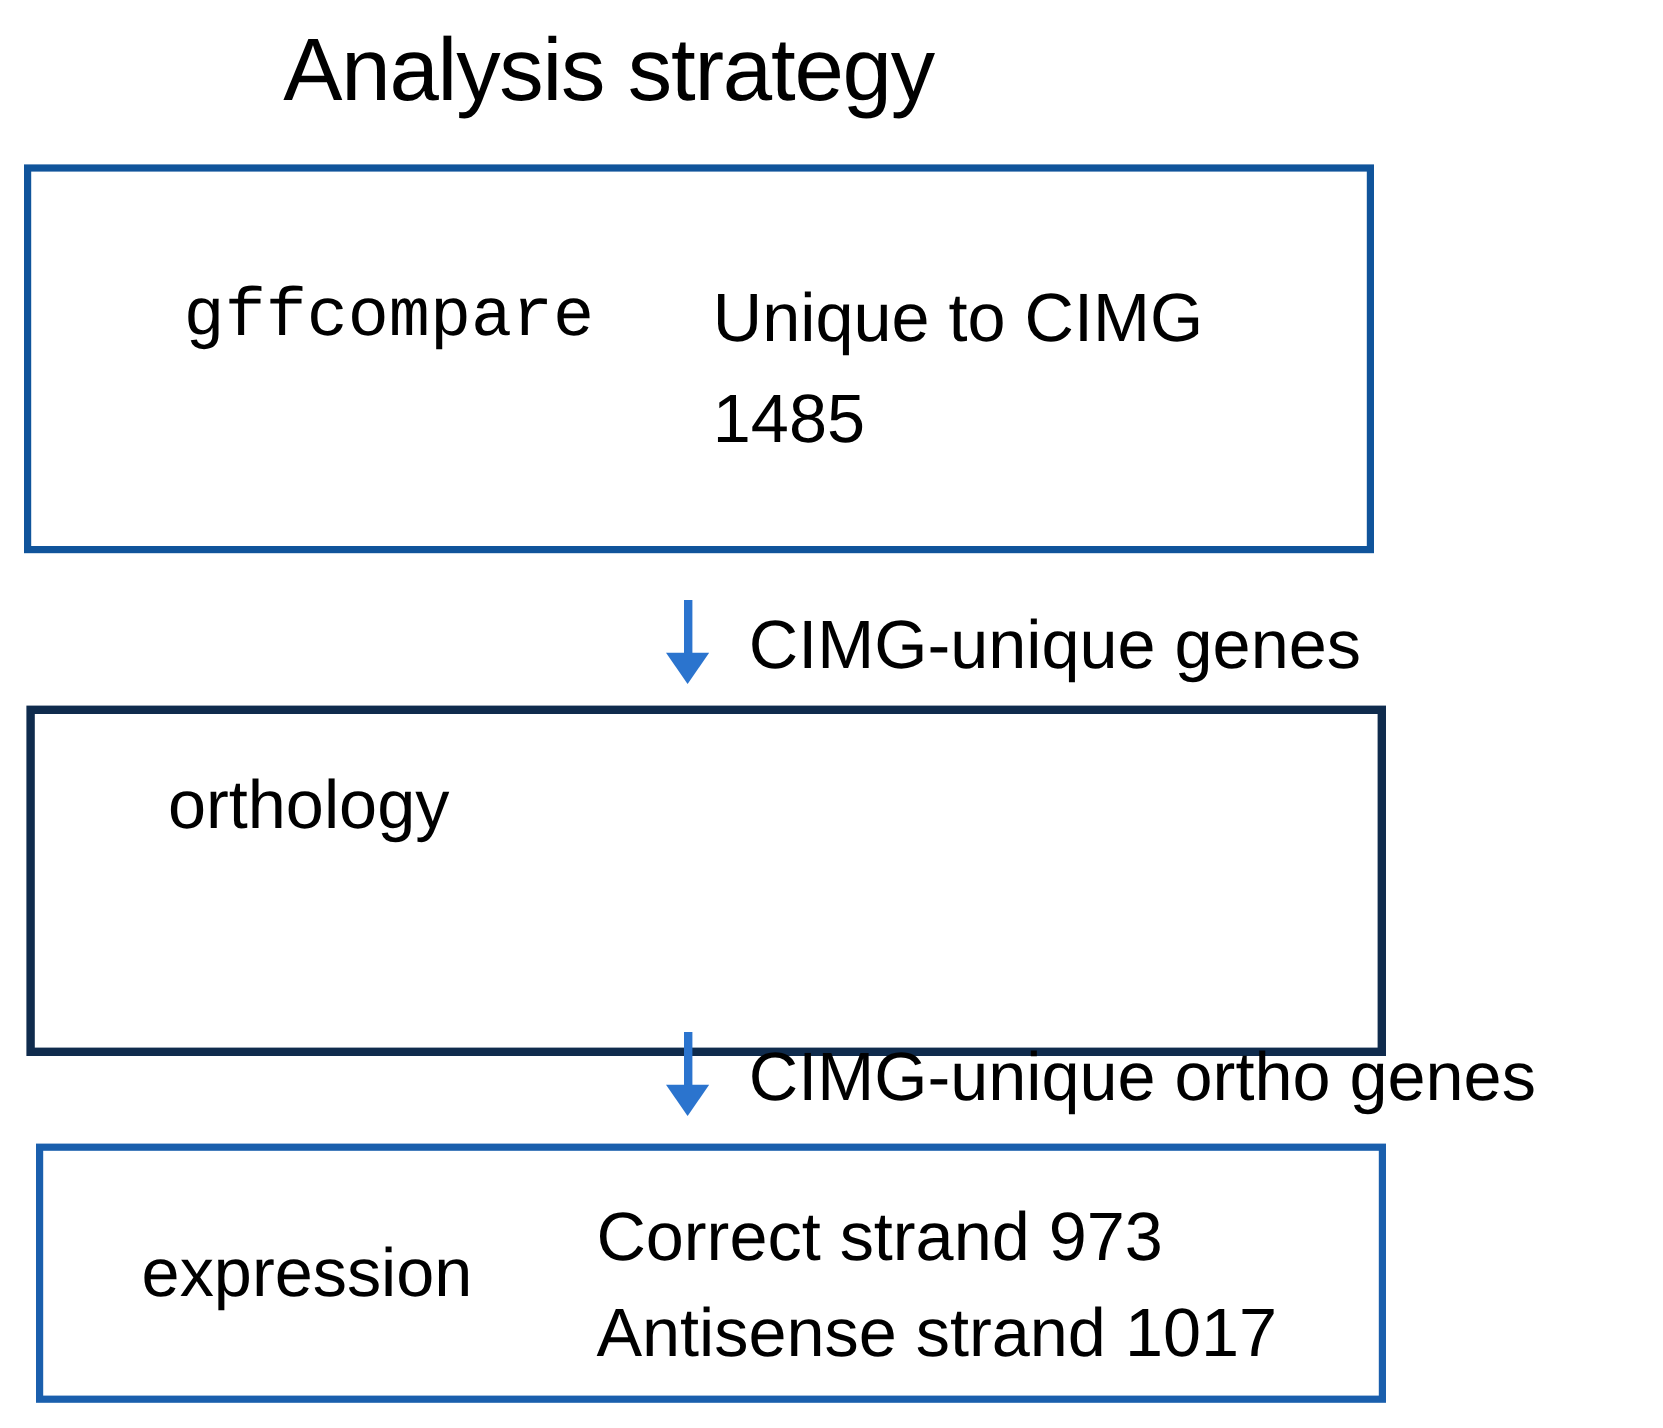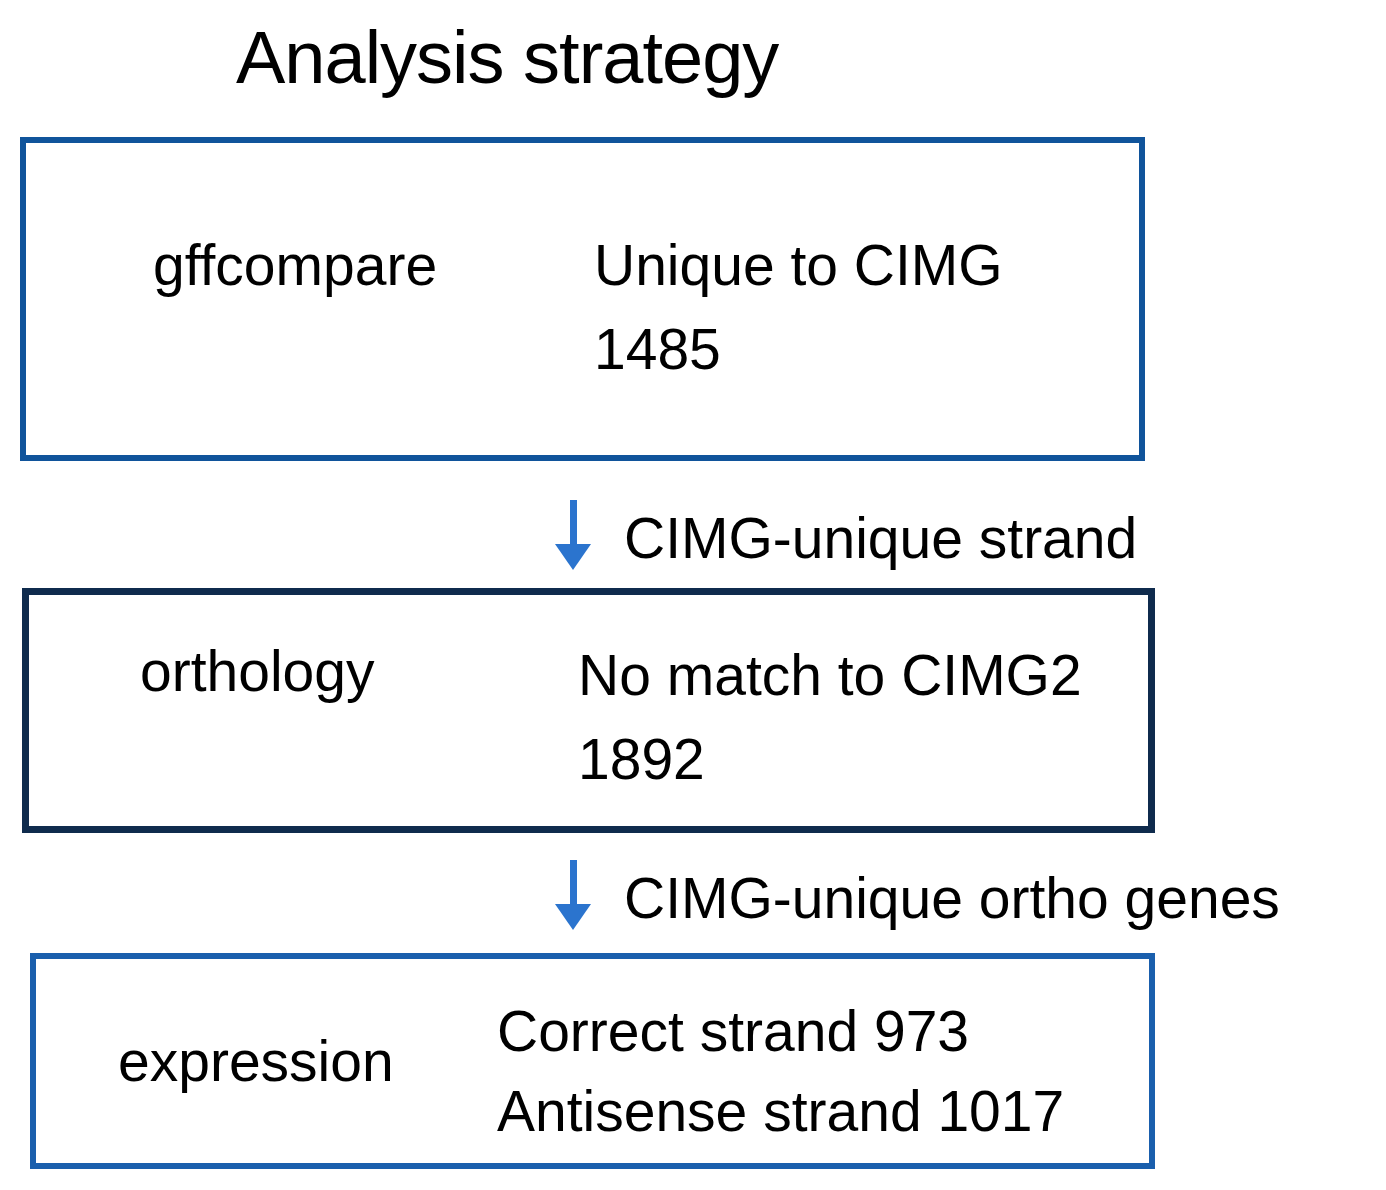--- a/index.html
+++ b/index.html
@@ -35,35 +35,35 @@
     position:absolute;
     background:#fff;
   }
   .box1{
     left:20px; top:137px;
     width:1125px; height:324px;
     border:6px solid var(--box1-border);
   }
   .box2{
     left:22px; top:588px;
-    width:1133px; height:245px;
+    width:1133px; height:292px;
     border:7px solid var(--box2-border);
   }
   .box3{
     left:30px; top:953px;
     width:1125px; height:216px;
     border:6px solid var(--box3-border);
   }
   .step-label{
     position:absolute;
     font-size:57px;
     line-height:72px;
     white-space:nowrap;
   }
-  .box1 .step-label{left:127px; top:86px;}
+  .box1 .step-label{left:127px; top:86px;font-family:Liberation Mono, monospace;}
   .box2 .step-label{left:111px; top:40px;}
   .box3 .step-label{left:82px; top:50%; transform:translateY(-50%);}
   .result-col{
     position:absolute;
     font-size:57px;
     white-space:nowrap;
   }
   .box1 .result-col{left:568px; top:80px; line-height:84px;}
   .box2 .result-col{left:549px; top:38px; line-height:84px;}
   .box3 .result-col{left:461px; top:32px; line-height:80px;}
@@ -114,29 +114,25 @@
       <div>Unique to CIMG</div>
       <div>1485</div>
     </div>
   </div>
 
   <div class="connector connector-1">
     <span class="down-arrow">
       <span class="stem"></span>
       <span class="head"></span>
     </span>
-    <span class="connector-label">CIMG-unique strand</span>
+    <span class="connector-label">CIMG-unique genes</span>
   </div>
 
   <div class="flow-box box2">
     <span class="step-label">orthology</span>
-    <div class="result-col">
-      <div>No match to CIMG2</div>
-      <div>1892</div>
-    </div>
   </div>
 
   <div class="connector connector-2">
     <span class="down-arrow">
       <span class="stem"></span>
       <span class="head"></span>
     </span>
     <span class="connector-label">CIMG-unique ortho genes</span>
   </div>
 

